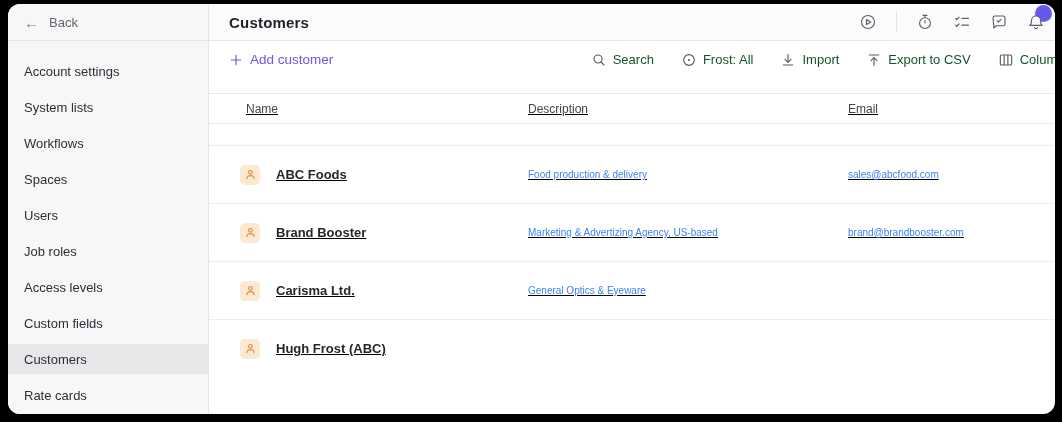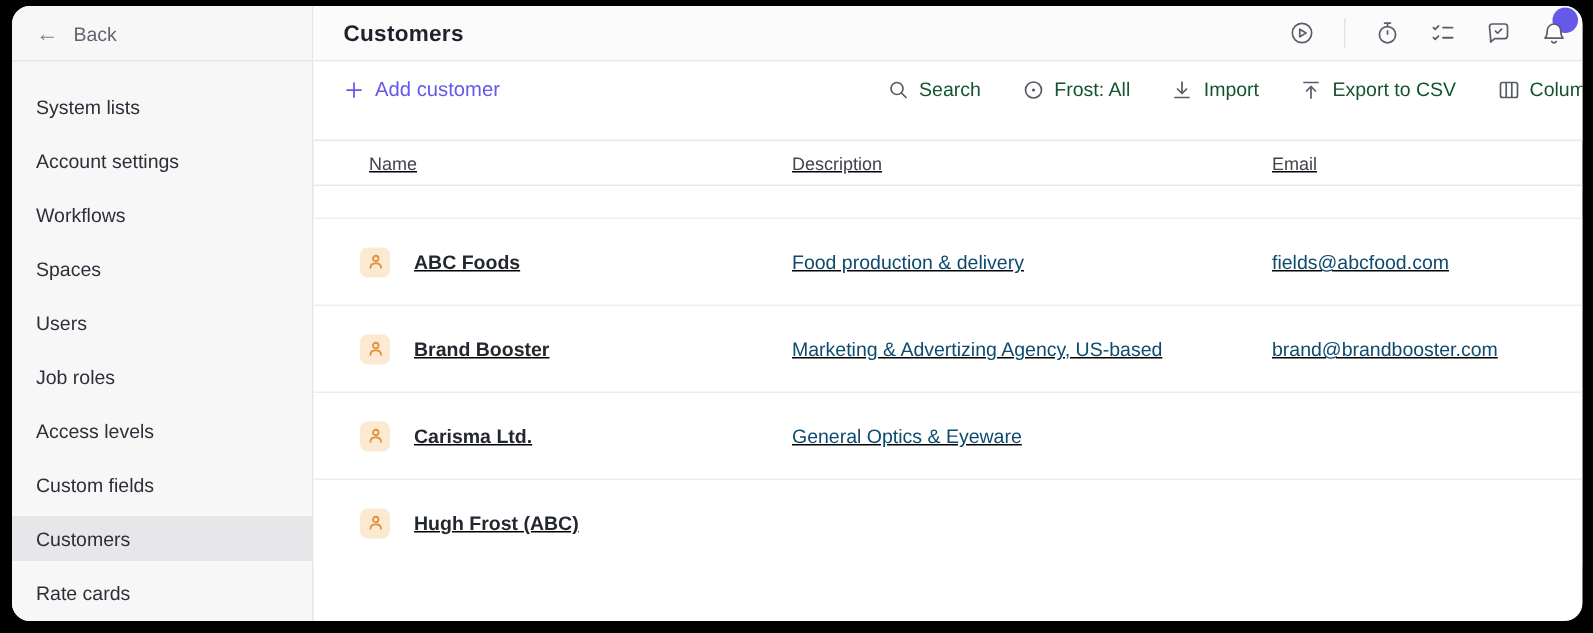--- a/index.html
+++ b/index.html
@@ -72,35 +72,35 @@
     height:57px;min-height:57px;border-bottom:1px solid #ebedef;
     display:grid;grid-template-columns:288px 320px 1fr;align-items:center;
     padding-left:31px;cursor:pointer;background:#fff;
   }
   .name-cell{display:flex;align-items:center;gap:16px;min-width:0;}
   .avatar{
     width:20px;height:20px;border-radius:5px;display:flex;align-items:center;
     justify-content:center;flex:none;
   }
   .cust-name{font-size:13px;font-weight:700;color:#23272e;white-space:nowrap;}
-  .cell-desc,.cell-email{font-size:13px;color:#0c4a6e;white-space:nowrap;}
+  .cell-desc,.cell-email{font-size:10px;color:#3b82f6;white-space:nowrap;}
 </style>
 </head>
 <body>
 
 <div class="app">
 
   <div class="sidebar">
     <div class="sidebar-header">
       <span class="back-arrow">←</span>
       <span>Back</span>
     </div>
     <div class="nav">
+      <div class="nav-item">Account settings</div>
       <div class="nav-item">System lists</div>
-      <div class="nav-item">Account settings</div>
       <div class="nav-item">Workflows</div>
       <div class="nav-item">Spaces</div>
       <div class="nav-item">Users</div>
       <div class="nav-item">Job roles</div>
       <div class="nav-item">Access levels</div>
       <div class="nav-item">Custom fields</div>
       <div class="nav-item selected">Customers</div>
       <div class="nav-item">Rate cards</div>
     </div>
   </div>
@@ -210,21 +210,21 @@
         <div class="name-cell">
           <span class="avatar" style="background:#fbe9d1;">
             <svg width="13" height="13" viewBox="0 0 24 24" fill="none" stroke="#e0913c" stroke-width="2.2" stroke-linecap="round">
               <circle cx="12" cy="8" r="3.4"></circle>
               <path d="M5.5 19.5 c0-3.6 2.9-5.6 6.5-5.6 s6.5 2 6.5 5.6"></path>
             </svg>
           </span>
           <span class="cust-name">ABC Foods</span>
         </div>
         <span class="cell-desc">Food production &amp; delivery</span>
-        <span class="cell-email">fields@abcfood.com</span>
+        <span class="cell-email">sales@abcfood.com</span>
       </div>
 
       <div class="trow">
         <div class="name-cell">
           <span class="avatar" style="background:#fbe9d1;">
             <svg width="13" height="13" viewBox="0 0 24 24" fill="none" stroke="#e0913c" stroke-width="2.2" stroke-linecap="round">
               <circle cx="12" cy="8" r="3.4"></circle>
               <path d="M5.5 19.5 c0-3.6 2.9-5.6 6.5-5.6 s6.5 2 6.5 5.6"></path>
             </svg>
           </span>

